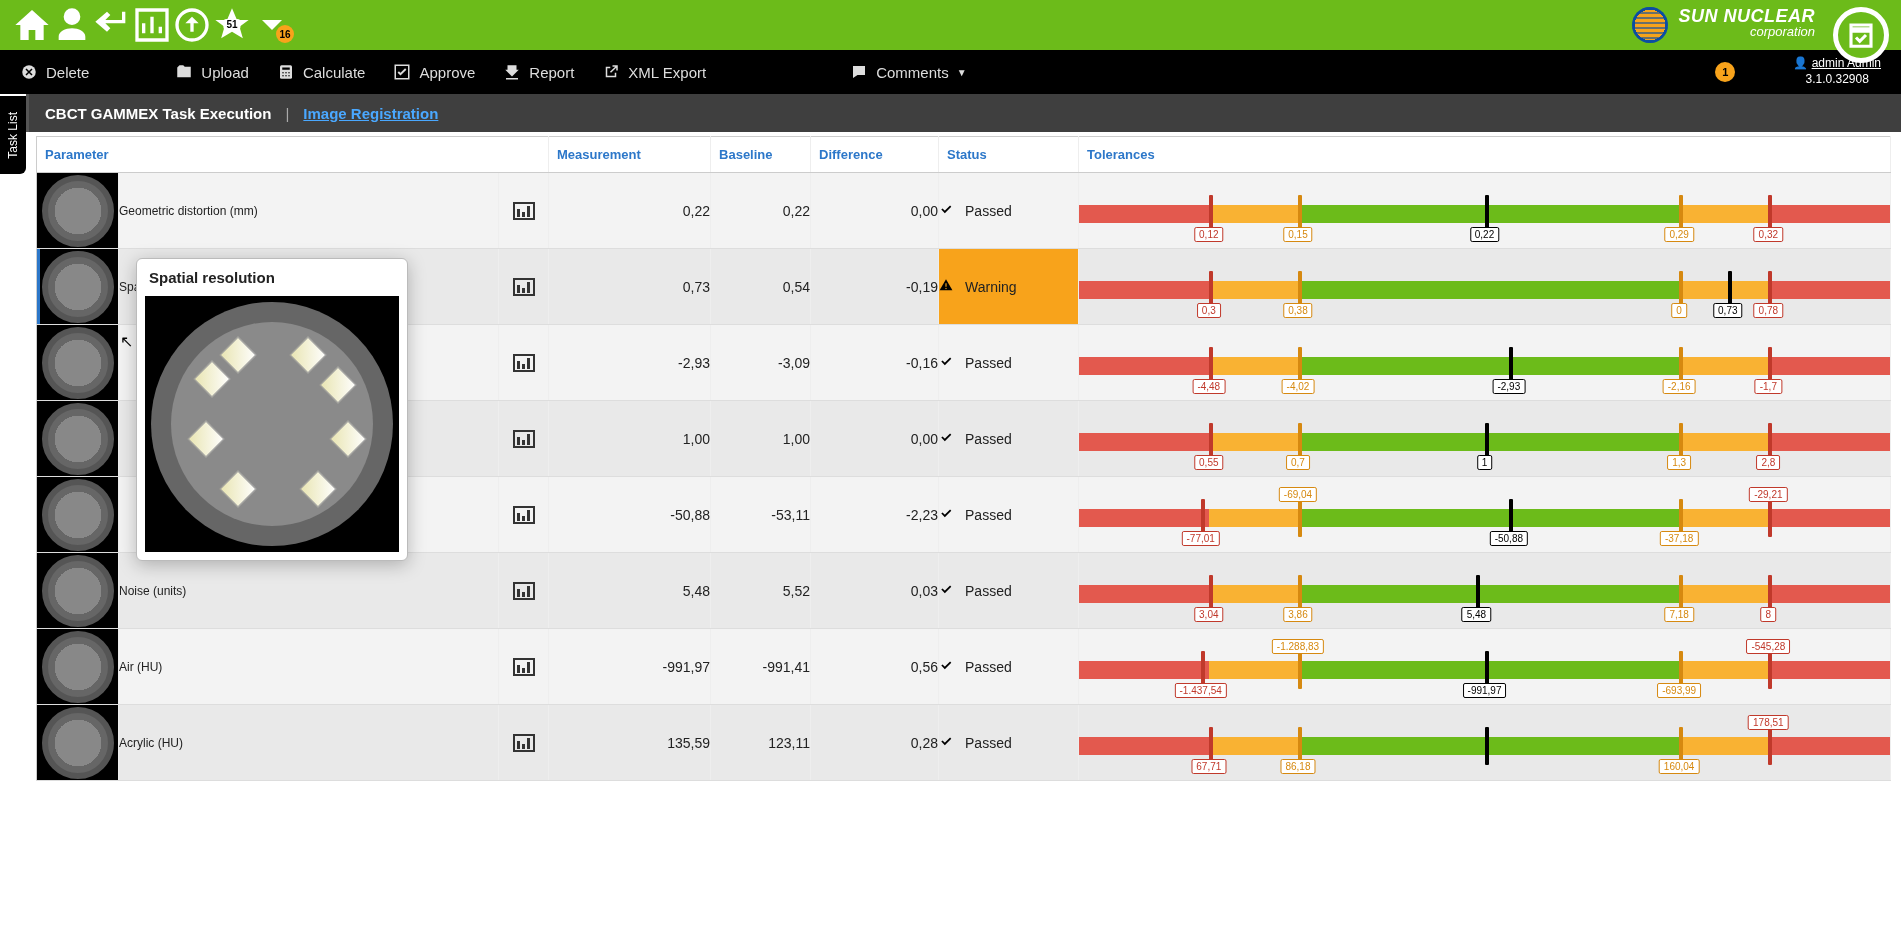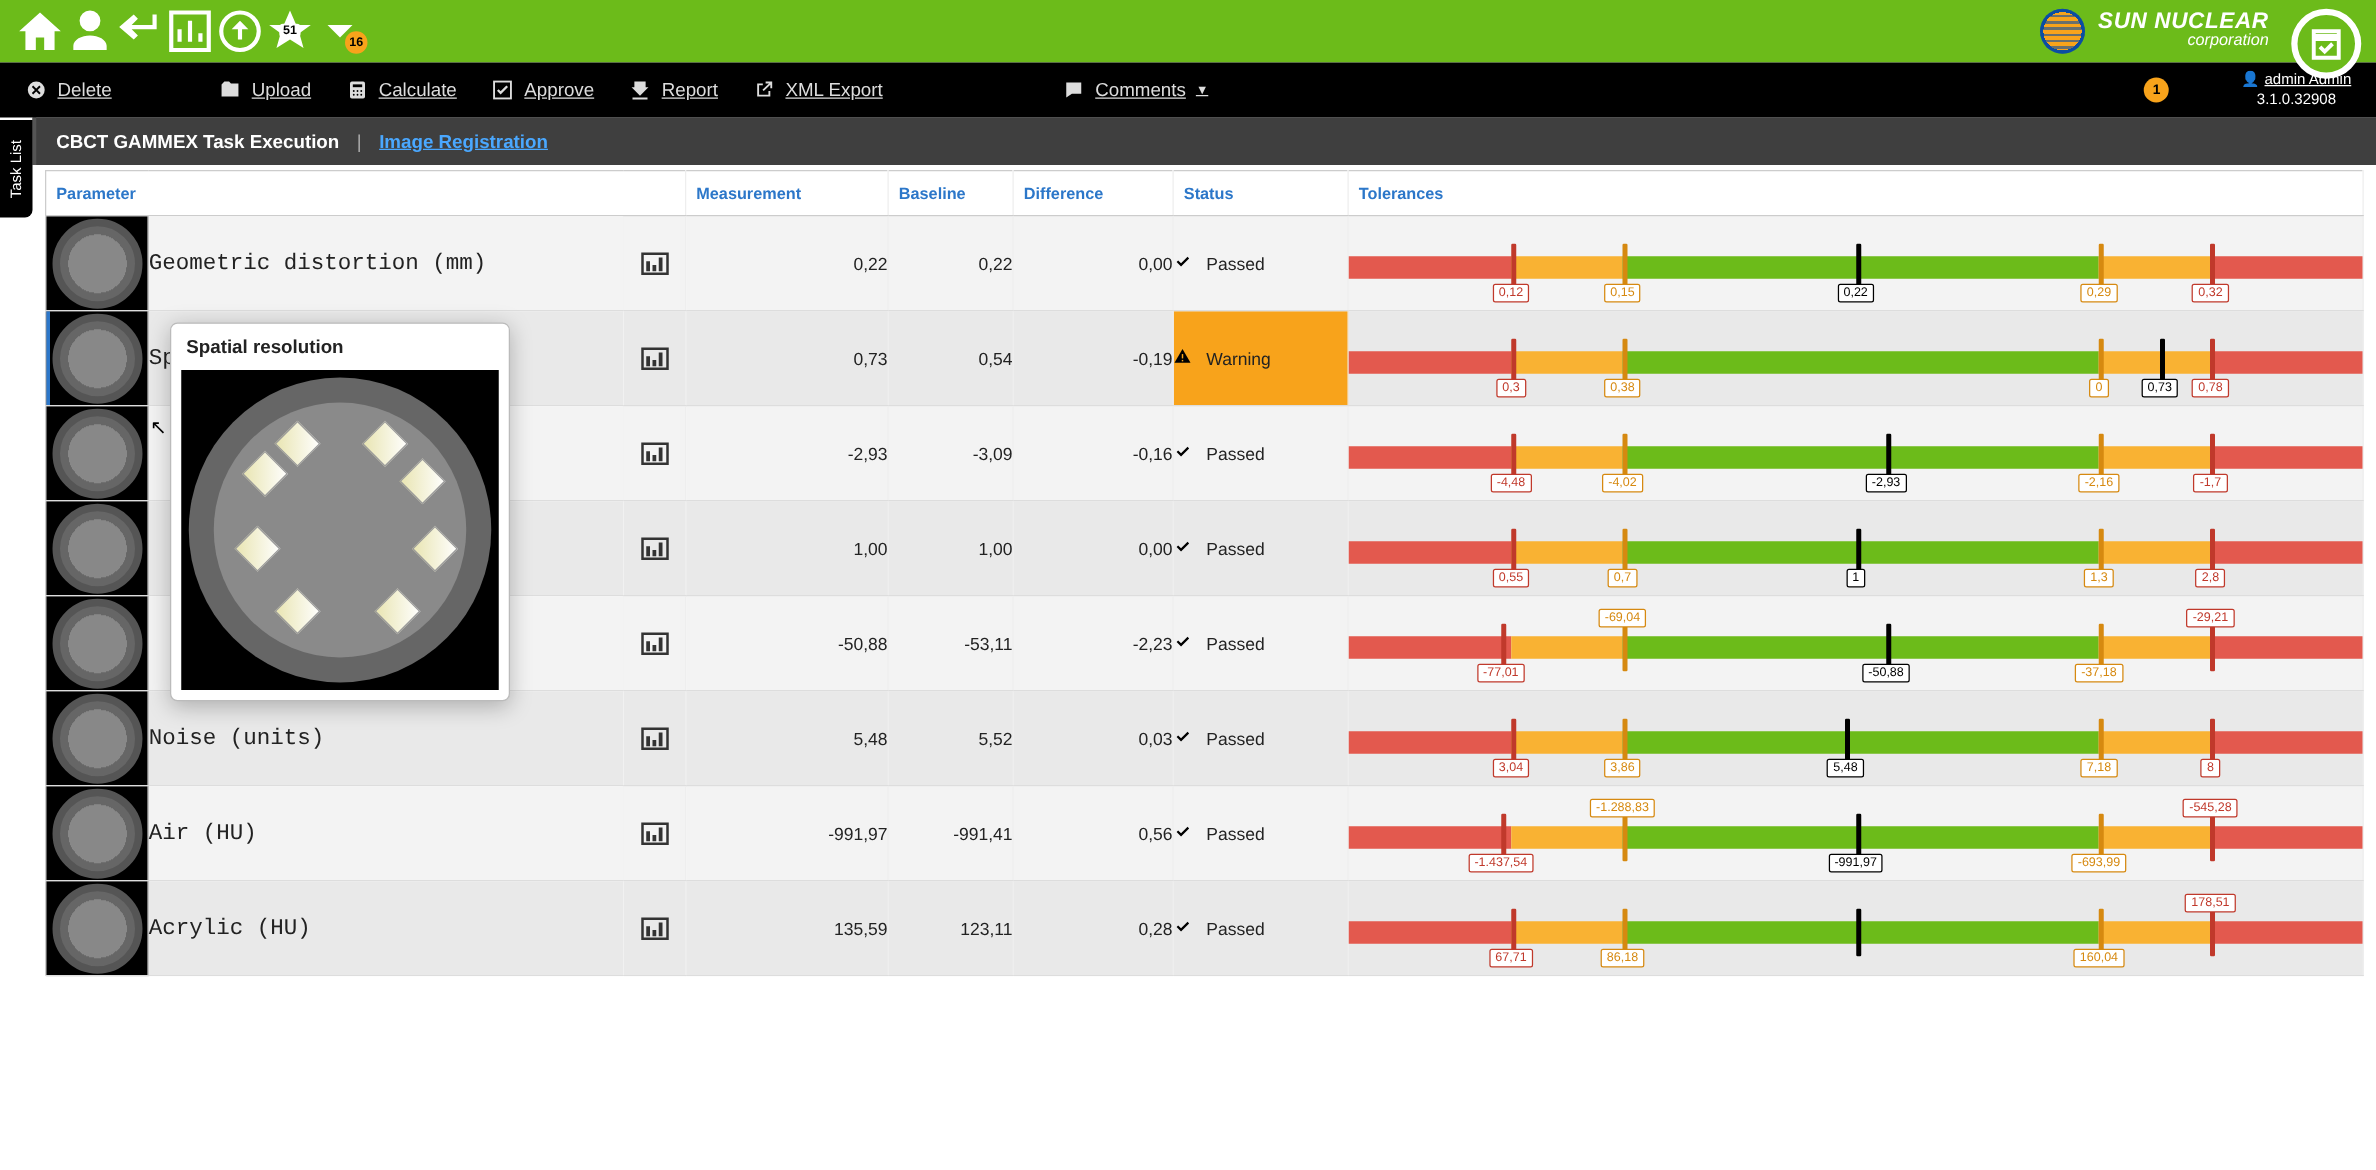--- a/index.html
+++ b/index.html
@@ -15,21 +15,21 @@
 .brand-logo { width: 36px; height: 36px; border-radius: 50%; background: radial-gradient(circle at 50% 50%, #f8a31b 0 60%, #0b4da2 60% 100%); position: relative; overflow: hidden; }
 .brand-logo::before { content:""; position:absolute; inset:0; background: repeating-linear-gradient(#0b4da2 0 2px, transparent 2px 5px); opacity:.6;}
 .brand-text { line-height: 1; }
 .brand-text .line1 { font-weight: 700; font-style: italic; font-size: 18px; letter-spacing: .5px; }
 .brand-text .line2 { font-style: italic; font-size: 13px; text-align: right; }
 .big-check { margin-left: 18px; width: 56px; height: 56px; border: 5px solid #fff; border-radius: 50%; display:flex; align-items:center; justify-content:center; margin-top: 20px; position: relative; z-index: 5; background:#6cbb1a; }
 .big-check svg { width: 30px; height: 30px; fill: #fff; }
 
 
 .actionbar { height: 44px; background: #000; display: flex; align-items: center; padding: 0 20px; color: #ddd; gap: 28px; position: relative; z-index:1;}
-.actionbar .act { display: flex; align-items: center; gap: 8px; cursor: pointer; font-size: 15px; text-decoration: underline; }
+.actionbar .act { display: flex; align-items: center; gap: 8px; cursor: pointer; font-size: 15px; }
 .actionbar .act svg, .actionbar .act .glyph { width: 18px; height: 18px; fill: #ddd; font-size: 18px;}
 .actionbar .gap { width: 30px; }
 .actionbar .right { margin-left: auto; display: flex; align-items: center; gap: 20px; color:#fff; }
 .notif-badge { width: 20px; height: 20px; border-radius: 50%; background: #f8a31b; color: #000; font-size: 11px; font-weight: bold; display: flex; align-items: center; justify-content: center; }
 .userbox { text-align: center; font-size: 12px; line-height: 1.3; margin-left: 38px; }
 .userbox a { color: #fff; text-decoration: underline; }
 
 
 .titlebar { height: 38px; background: #3f3f3f; color: #fff; display: flex; align-items: center; padding: 0 16px; gap: 14px; font-size: 15px; margin-left: 26px; border-left: 3px solid #555;}
 .titlebar .sep { color: #aaa; }
@@ -40,21 +40,21 @@
 .sidetab span { writing-mode: vertical-rl; transform: rotate(180deg); font-size: 12px; }
 
 
 .main { margin-left: 26px; padding: 4px 10px 0 10px; }
 table.results { width: 100%; border-collapse: collapse; border: 1px solid #ccc; table-layout: fixed;}
 table.results th { text-align: left; padding: 10px 8px; background: #fff; color: #2c77c9; font-weight: bold; border-bottom: 1px solid #ccc; border-right: 1px solid #eee; font-size: 13px;}
 table.results td { border-bottom: 1px solid #ddd; border-right: 1px solid #eee; padding: 0; vertical-align: middle; height: 76px; background: #f3f3f3; }
 table.results tr:nth-child(even) td { background: #e9e9e9; }
 td.thumb { width: 80px; padding: 2px; background: #000 !important; }
 td.thumb .circ { width: 72px; height: 72px; border-radius: 50%; background: radial-gradient(circle,#888 0 55%, #666 55% 100%); margin: auto; position: relative; border: 6px solid #555;}
-td.param { padding-left: 40px; font-size: 18px; position: relative; font-family: Liberation Mono, monospace; }
+td.param { padding-left: 40px; font-size: 12px; position: relative; }
 td.chartbtn { width: 40px; text-align: center; }
 .chart-icon-box { width: 22px; height: 18px; border: 2px solid #333; display: inline-flex; align-items: flex-end; justify-content: center; gap: 2px; padding: 1px; cursor: pointer;}
 .chart-icon-box span { width: 3px; background: #333; }
 .chart-icon-box span:nth-child(1){height:60%;} .chart-icon-box span:nth-child(2){height:40%;} .chart-icon-box span:nth-child(3){height:90%;}
 td.num { text-align: right; padding-right: 12px; font-size: 14px; }
 td.status { padding-left: 10px; }
 td.status.warn { background: #f8a31b !important; }
 td.status .inner { display: flex; align-items: center; gap: 12px; font-size: 14px;}
 td.tol { padding: 4px 8px; }
 

